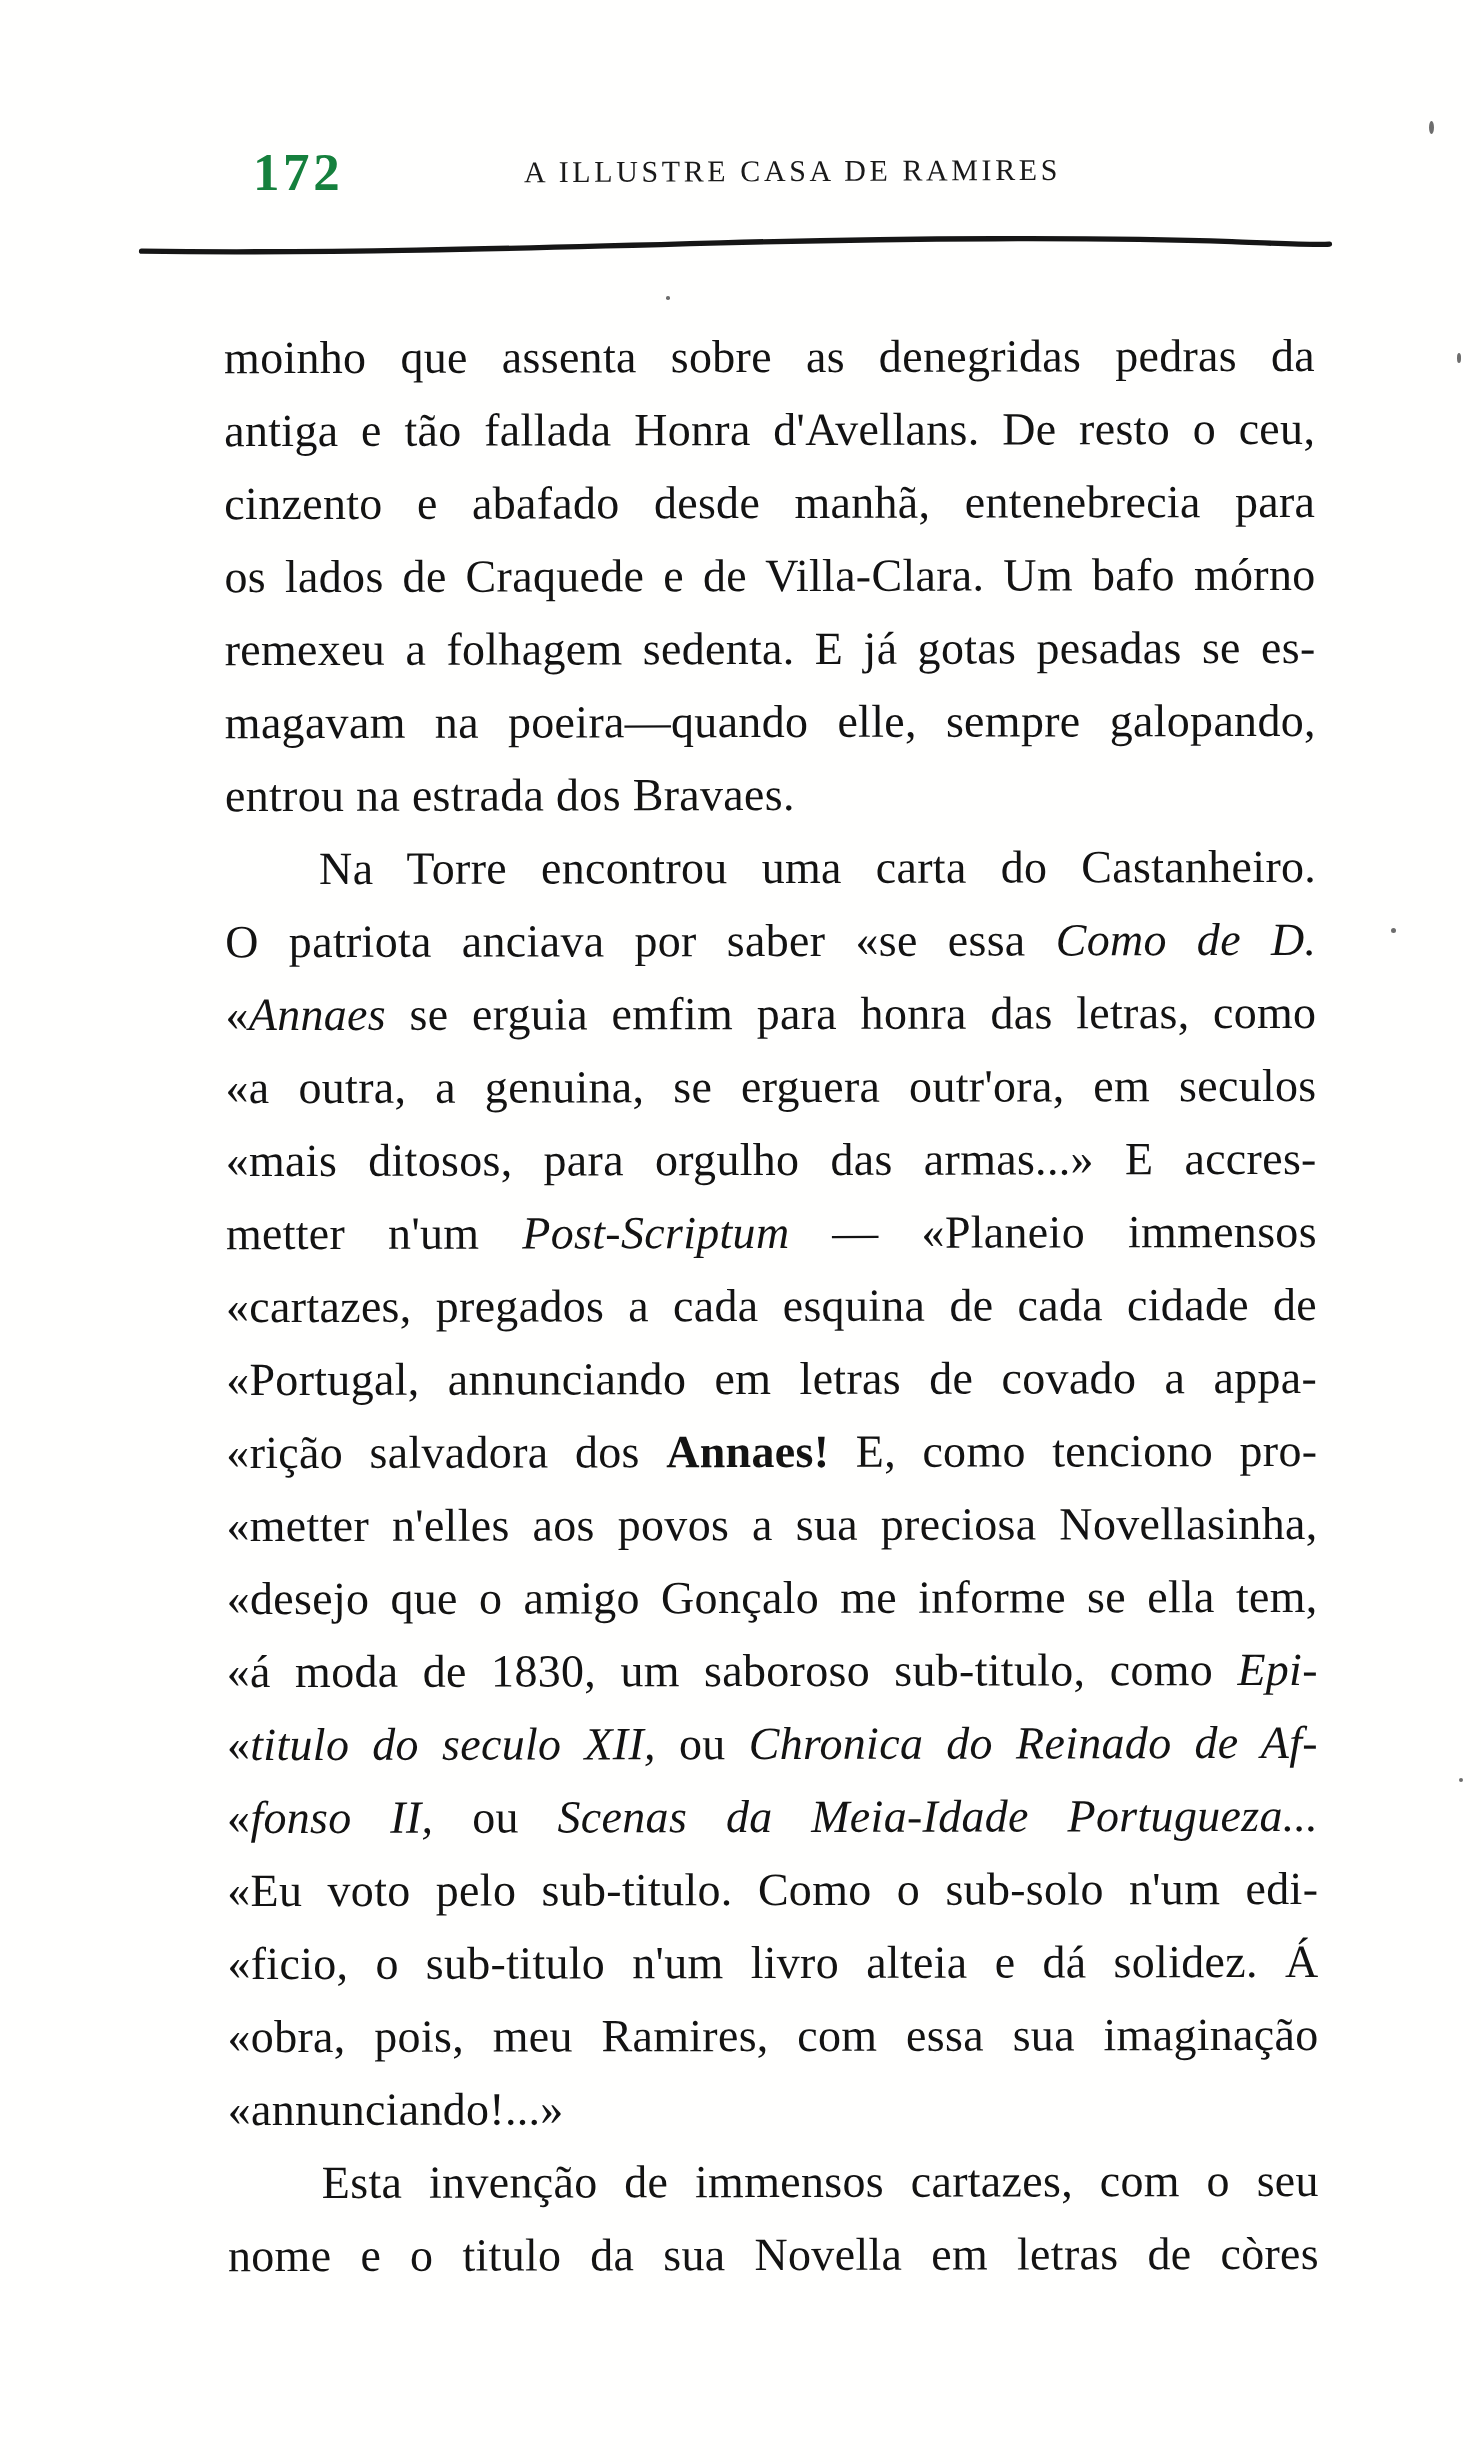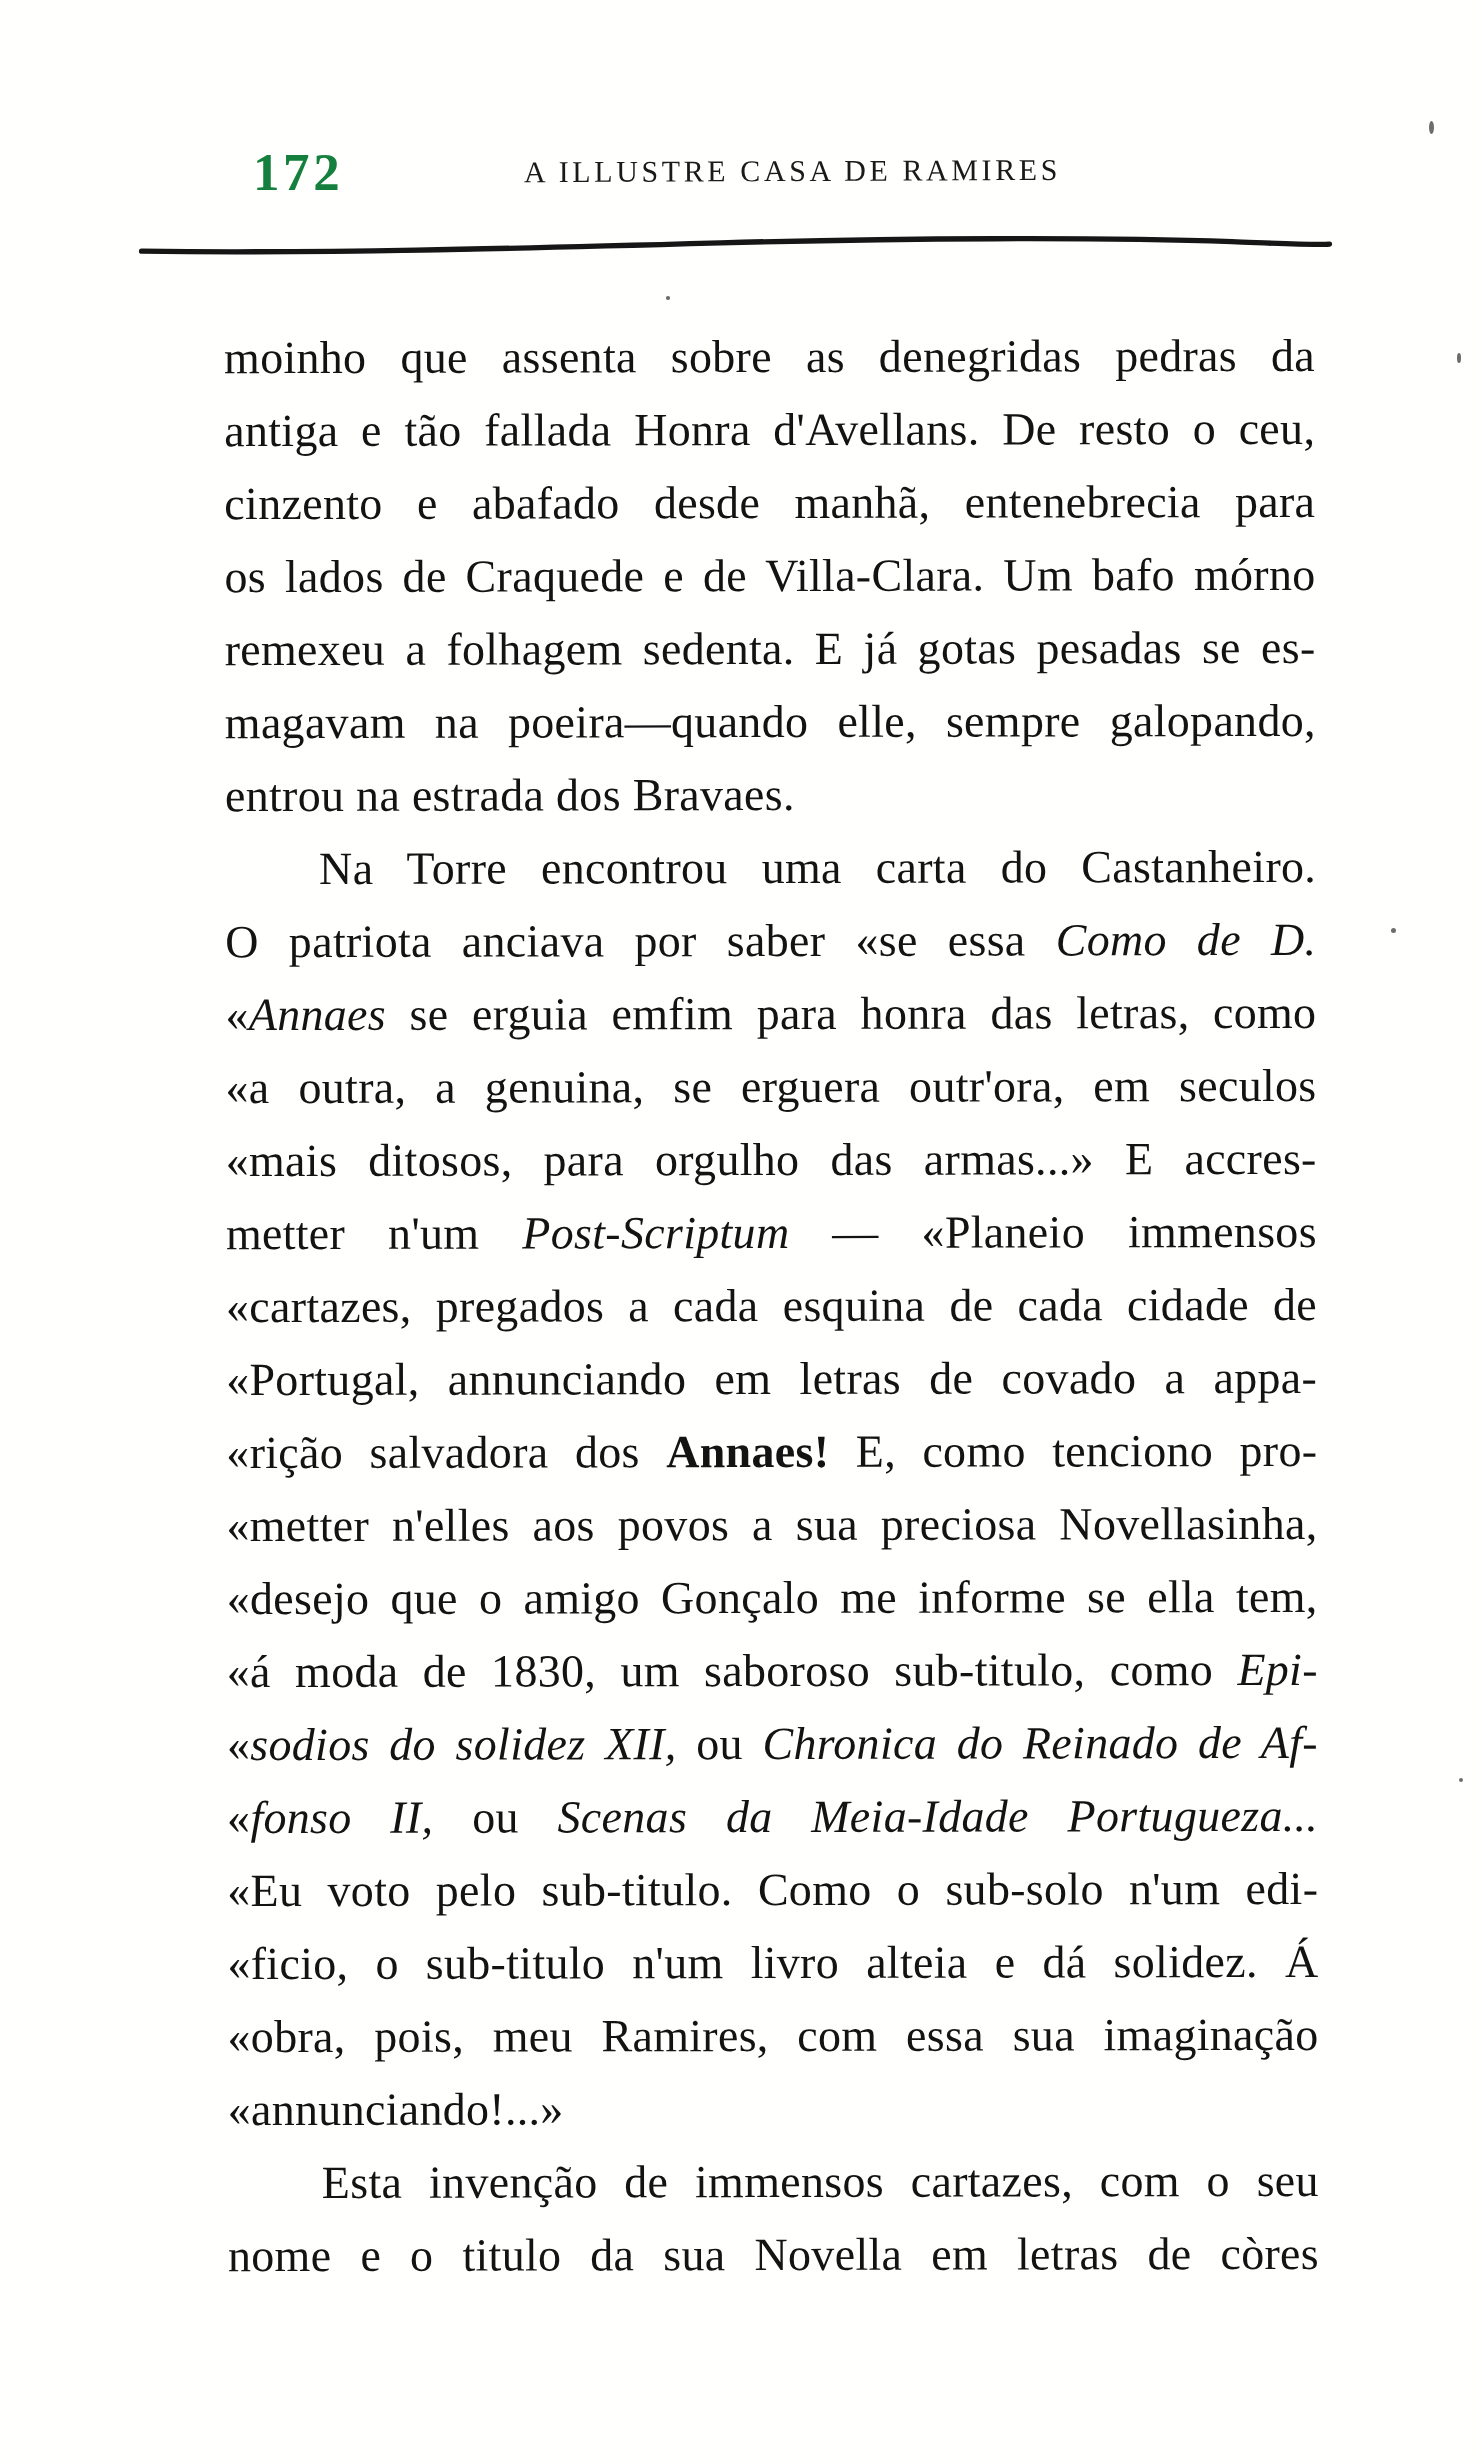--- a/index.html
+++ b/index.html
@@ -98,21 +98,21 @@
       <div class="line"><span class="seg-n">«</span><span class="seg-i">Annaes</span><span class="seg-n"> se erguia emfim para honra das letras, como</span></div>
       <div class="line"><span class="seg-n">«a outra, a genuina, se erguera outr'ora, em seculos</span></div>
       <div class="line"><span class="seg-n">«mais ditosos, para orgulho das armas...» E accres-</span></div>
       <div class="line"><span class="seg-n">metter n'um </span><span class="seg-i">Post-Scriptum</span><span class="seg-n"> — «Planeio immensos</span></div>
       <div class="line"><span class="seg-n">«cartazes, pregados a cada esquina de cada cidade de</span></div>
       <div class="line"><span class="seg-n">«Portugal, annunciando em letras de covado a appa-</span></div>
       <div class="line"><span class="seg-n">«rição salvadora dos </span><span class="seg-bi">Annaes!</span><span class="seg-n"> E, como tenciono pro-</span></div>
       <div class="line"><span class="seg-n">«metter n'elles aos povos a sua preciosa Novellasinha,</span></div>
       <div class="line"><span class="seg-n">«desejo que o amigo Gonçalo me informe se ella tem,</span></div>
       <div class="line"><span class="seg-n">«á moda de 1830, um saboroso sub-titulo, como </span><span class="seg-i">Epi-</span></div>
-      <div class="line"><span class="seg-n">«</span><span class="seg-i">sodios do solidez XII,</span><span class="seg-n"> ou </span><span class="seg-i">Chronica do Reinado de Af-</span></div>
+      <div class="line"><span class="seg-n">«</span><span class="seg-i">titulo do seculo XII,</span><span class="seg-n"> ou </span><span class="seg-i">Chronica do Reinado de Af-</span></div>
       <div class="line"><span class="seg-n">«</span><span class="seg-i">fonso II,</span><span class="seg-n"> ou </span><span class="seg-i">Scenas da Meia-Idade Portugueza...</span></div>
       <div class="line"><span class="seg-n">«Eu voto pelo sub-titulo. Como o sub-solo n'um edi-</span></div>
       <div class="line"><span class="seg-n">«ficio, o sub-titulo n'um livro alteia e dá solidez. Á</span></div>
       <div class="line"><span class="seg-n">«obra, pois, meu Ramires, com essa sua imaginação</span></div>
       <div class="line no-just"><span class="seg-n">«annunciando!...»</span></div>
       <div class="line indent"><span class="seg-n">Esta invenção de immensos cartazes, com o seu</span></div>
       <div class="line"><span class="seg-n">nome e o titulo da sua Novella em letras de còres</span></div>
     </div>
 
   <div class="speck" style="left:1429px; top:121px; width:4.8px;  height:13px;"></div>

